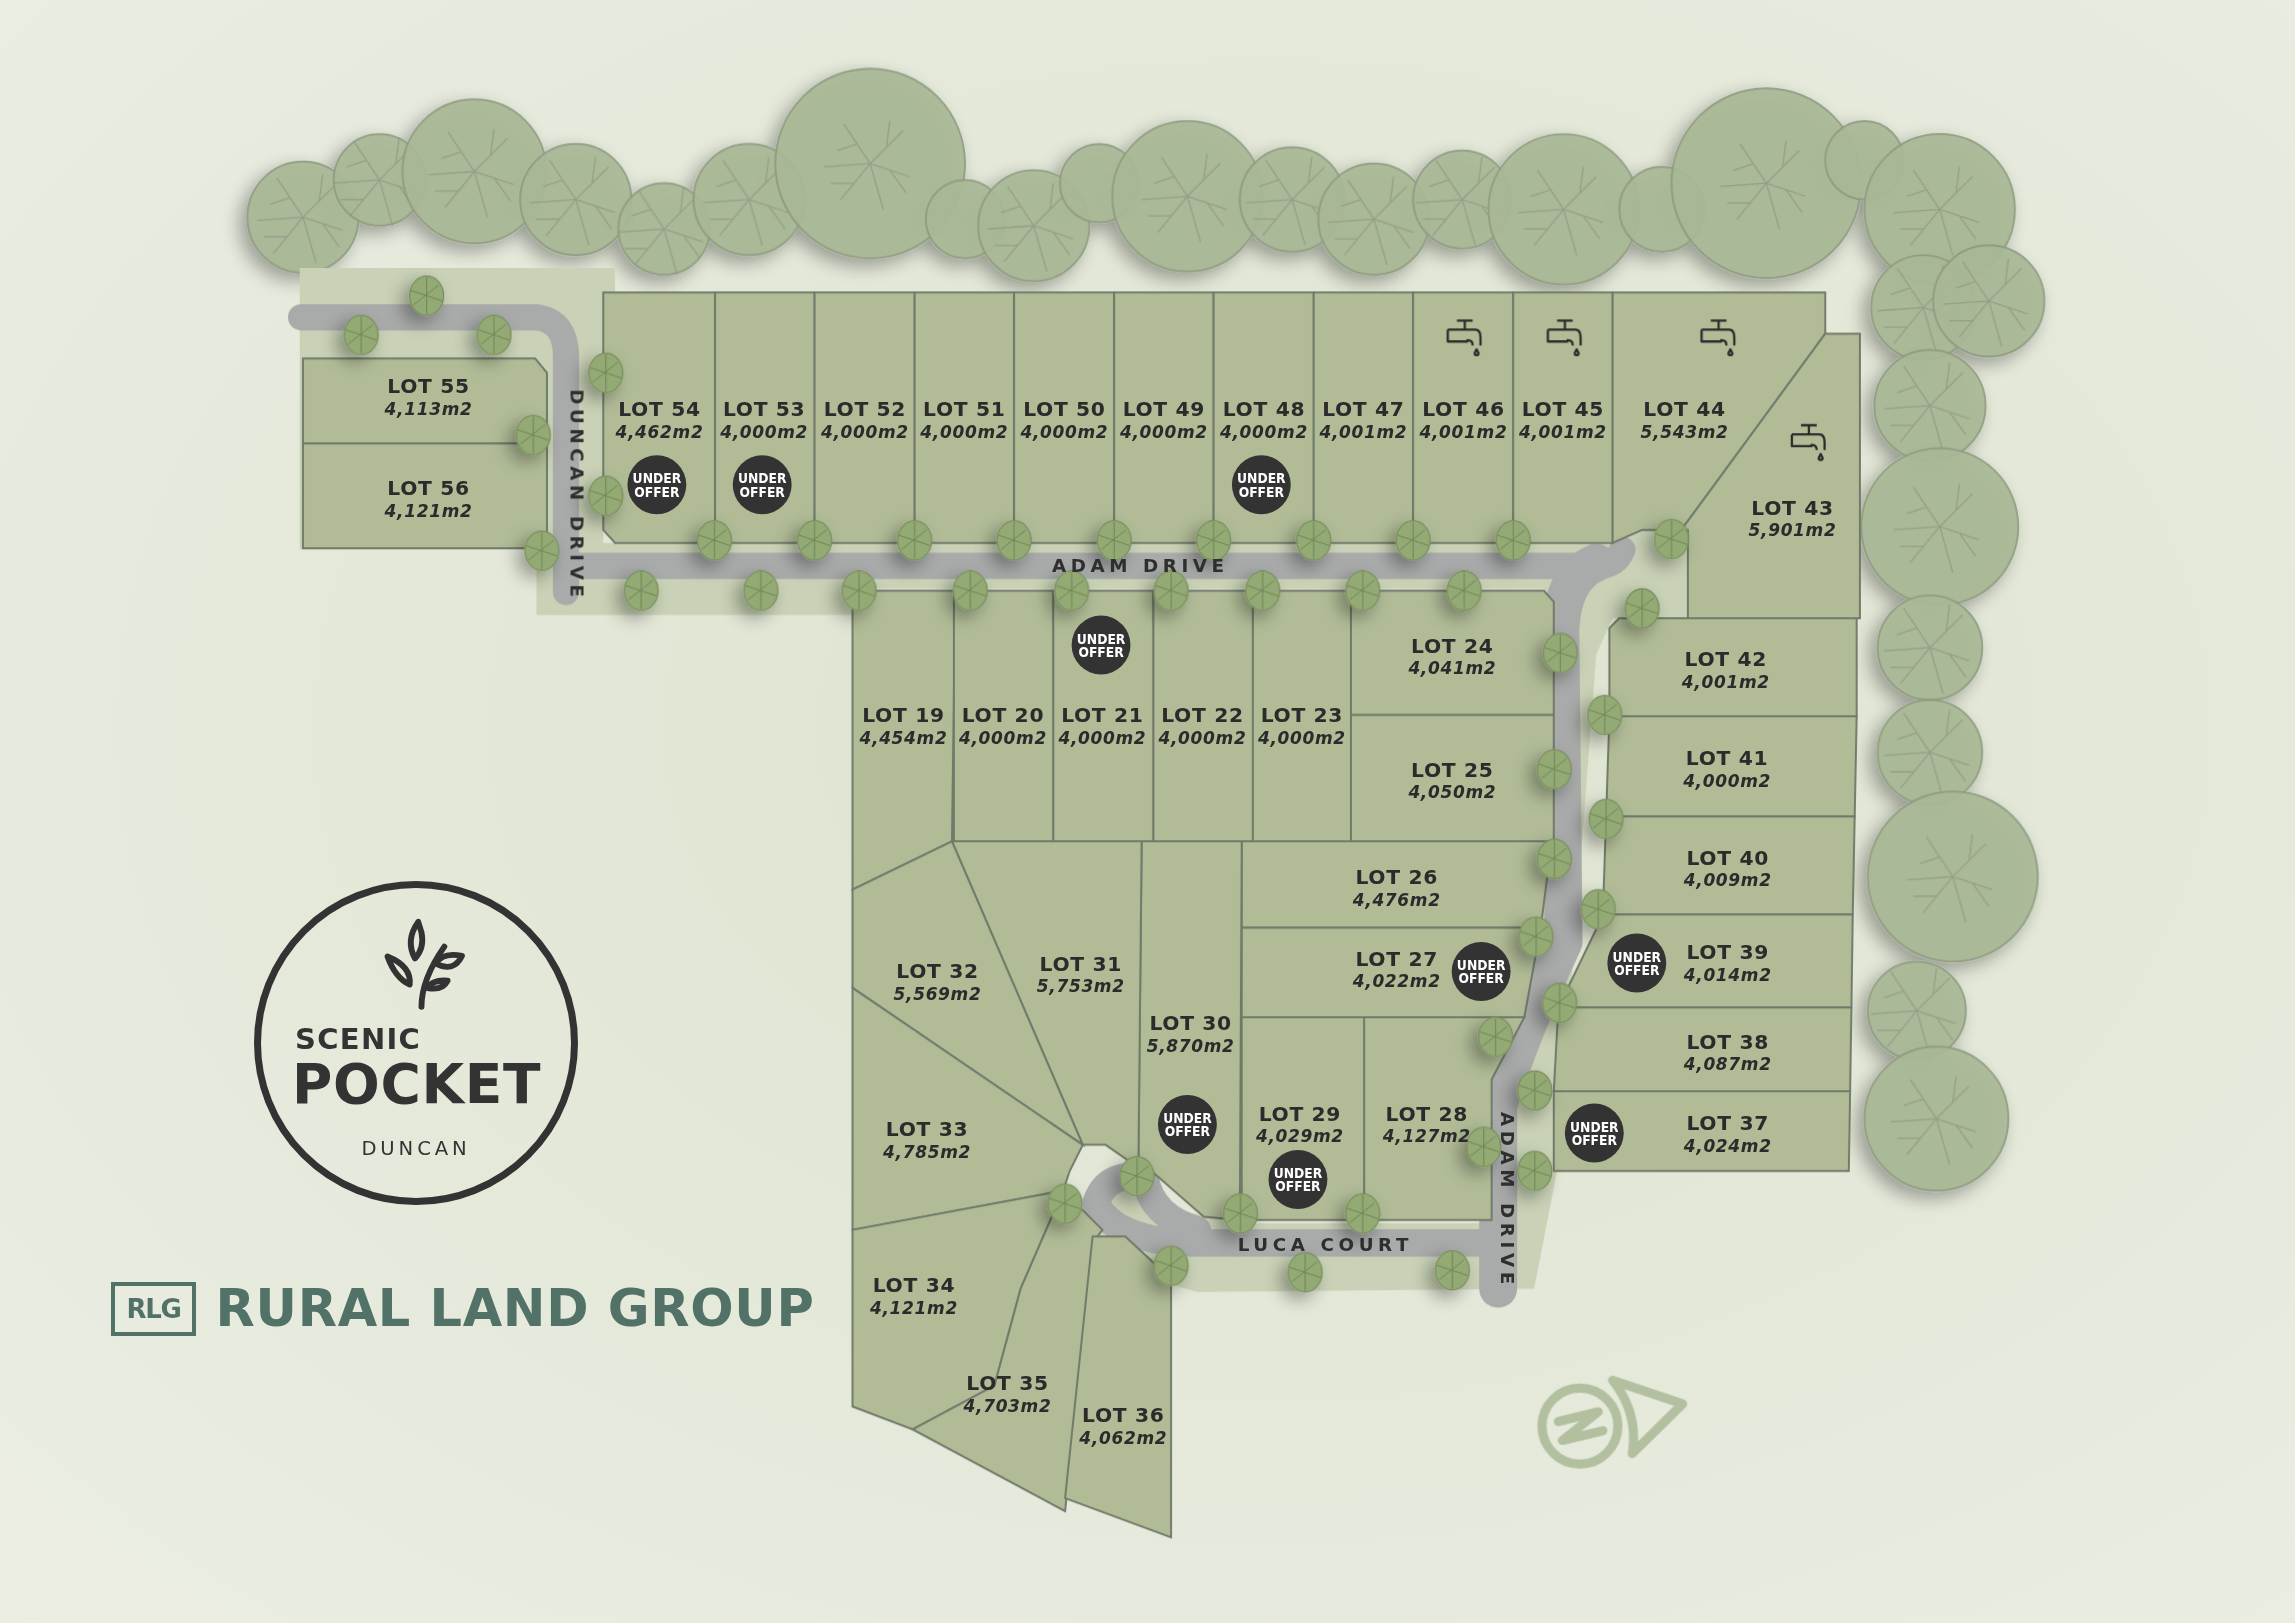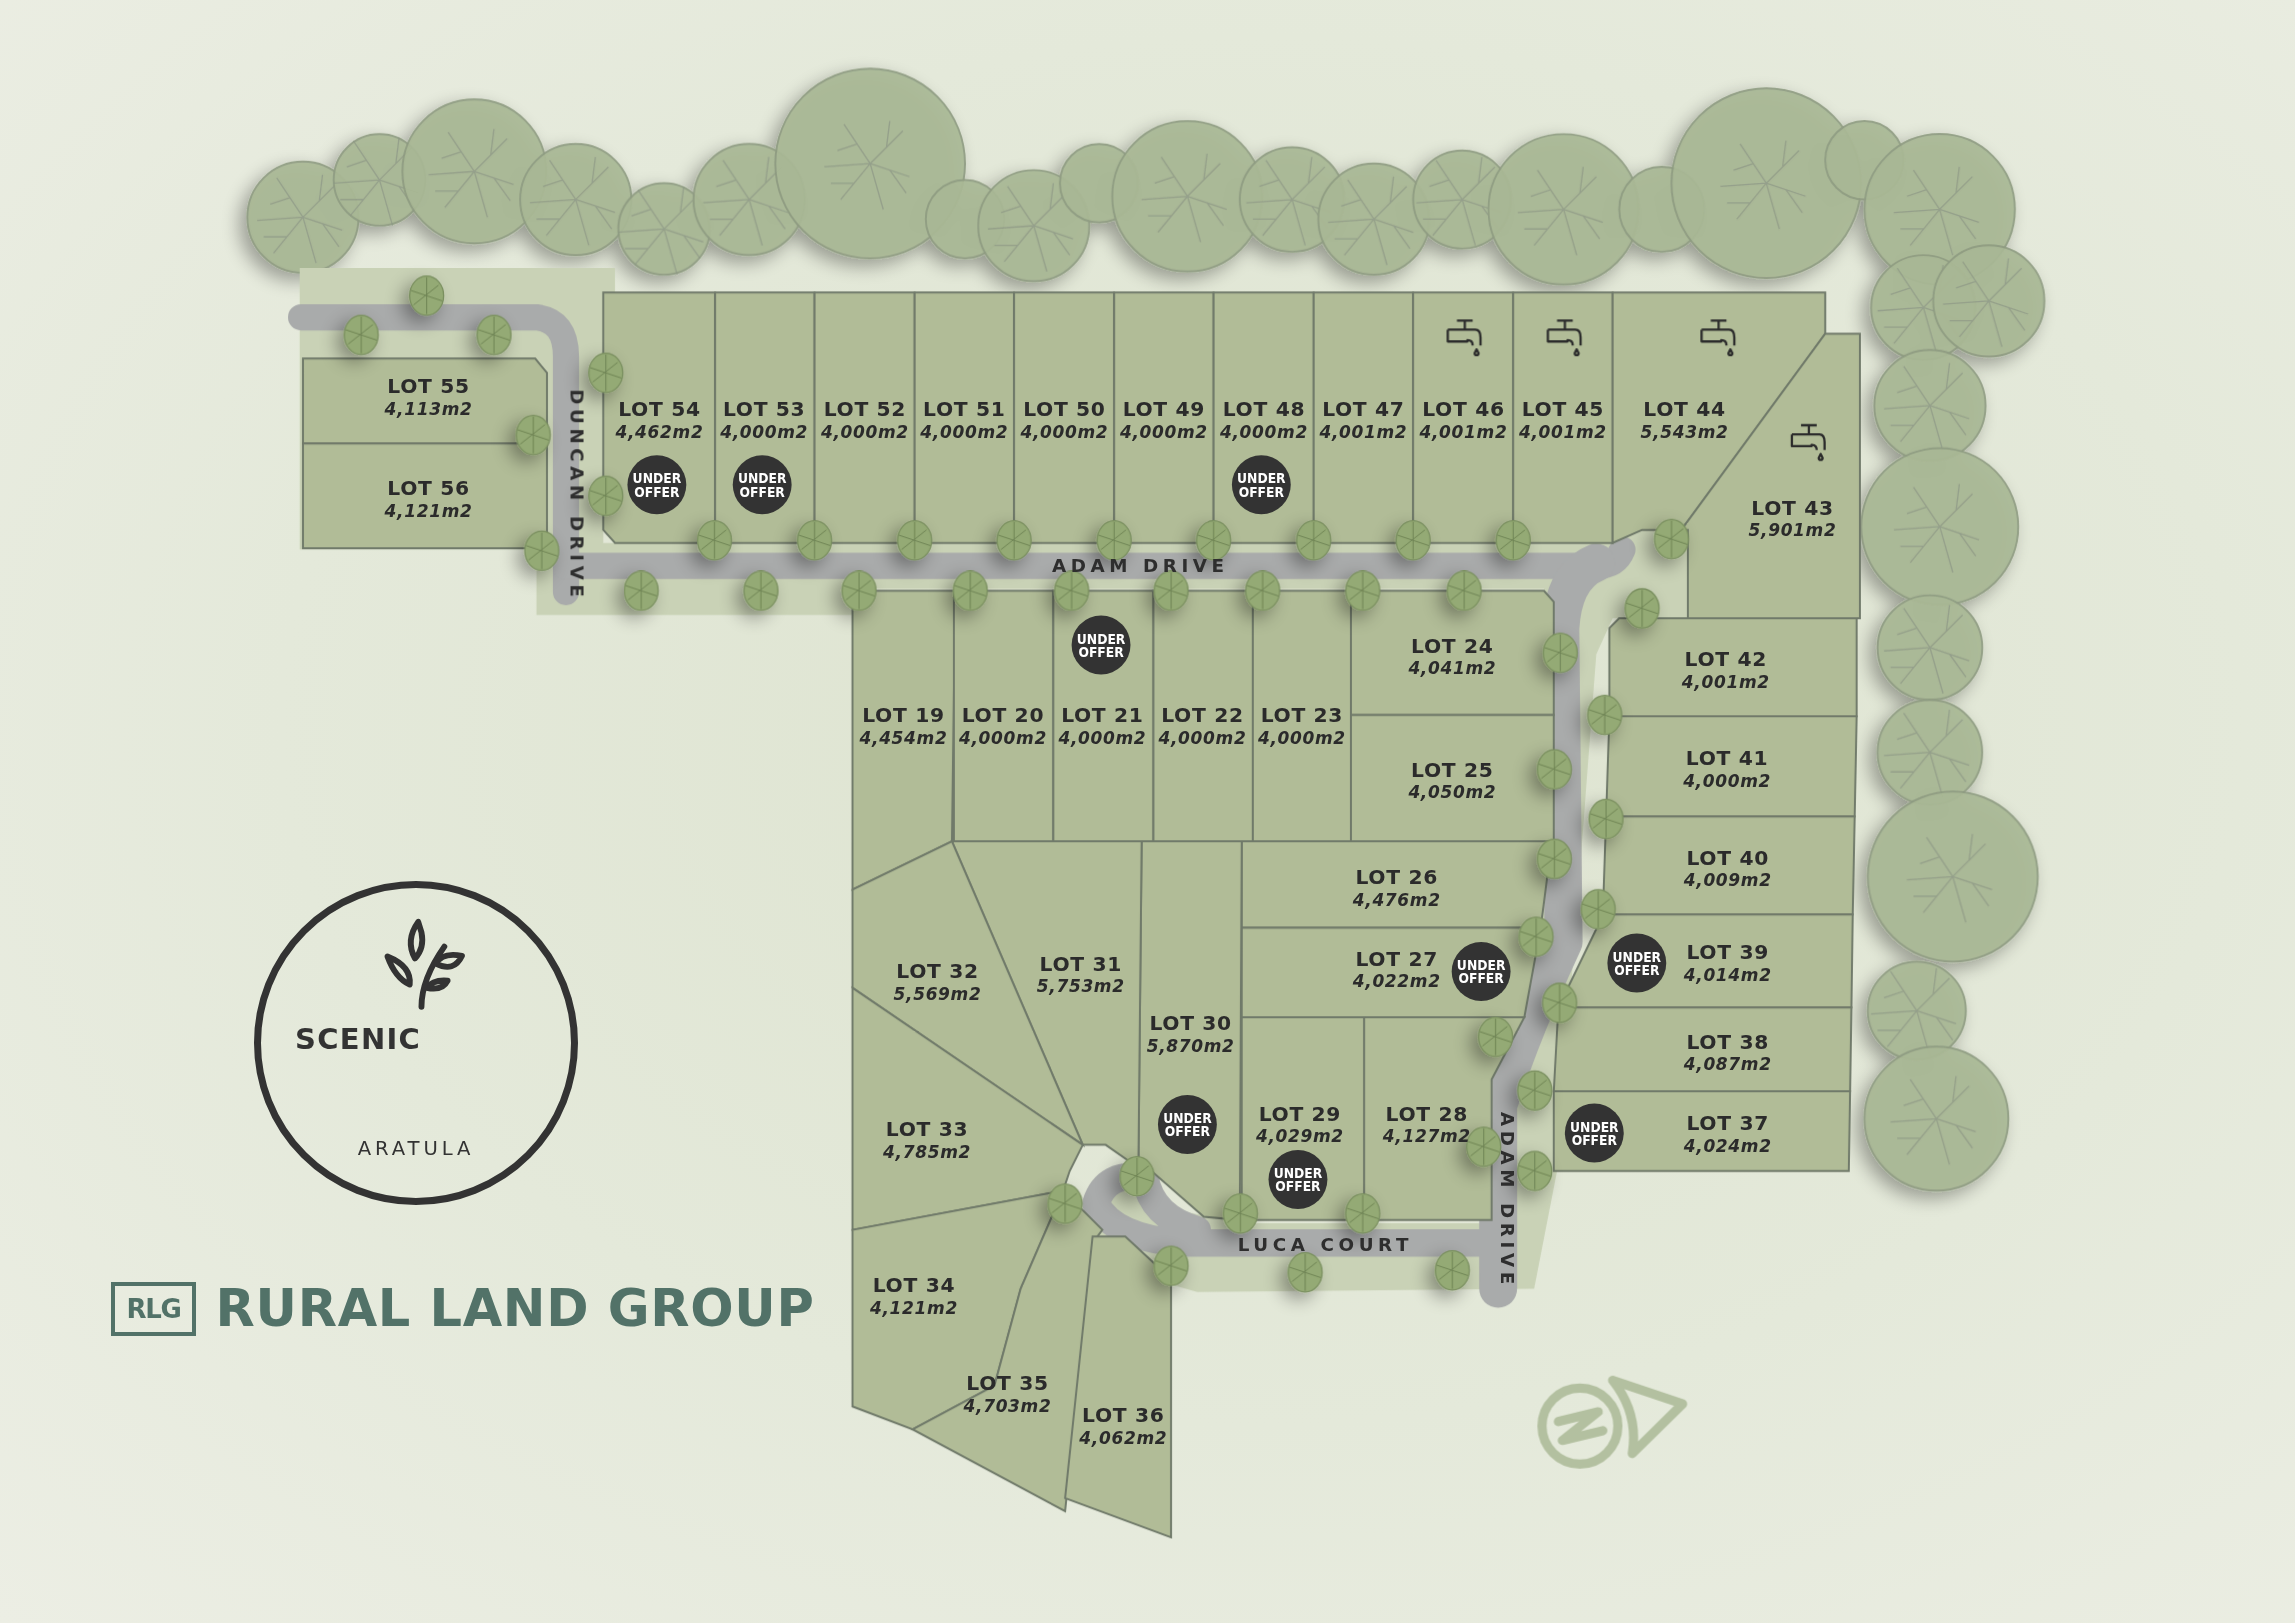--- a/index.html
+++ b/index.html
@@ -449,21 +449,22 @@
   <svg width="92" height="98" viewBox="0 0 140 150">
     <g fill="none" stroke="#333" stroke-width="9" stroke-linecap="round" stroke-linejoin="round">
       <path d="M55,12 Q35,40 50,68 Q65,52 60,28 Z"></path>
       <path d="M8,65 Q20,98 42,108 Q45,80 8,65 Z"></path>
       <path d="M82,76 Q92,58 122,64 Q110,90 82,76 Z"></path>
       <path d="M68,113 Q78,100 100,102 Q92,118 68,113 Z"></path>
       <path d="M60,142 Q60,100 95,50"></path>
     </g>
   </svg>
   <div class="scenic">SCENIC</div>
-  <div class="aratula">ARATULA</div>
+  <div class="pocket">POCKET</div>
+  <div class="aratula">DUNCAN</div>
 </div>
 
 <div id="rlg">
   <div class="box">RLG</div>
   <div class="name">RURAL LAND GROUP</div>
 </div>
 
 </div>
 
 

